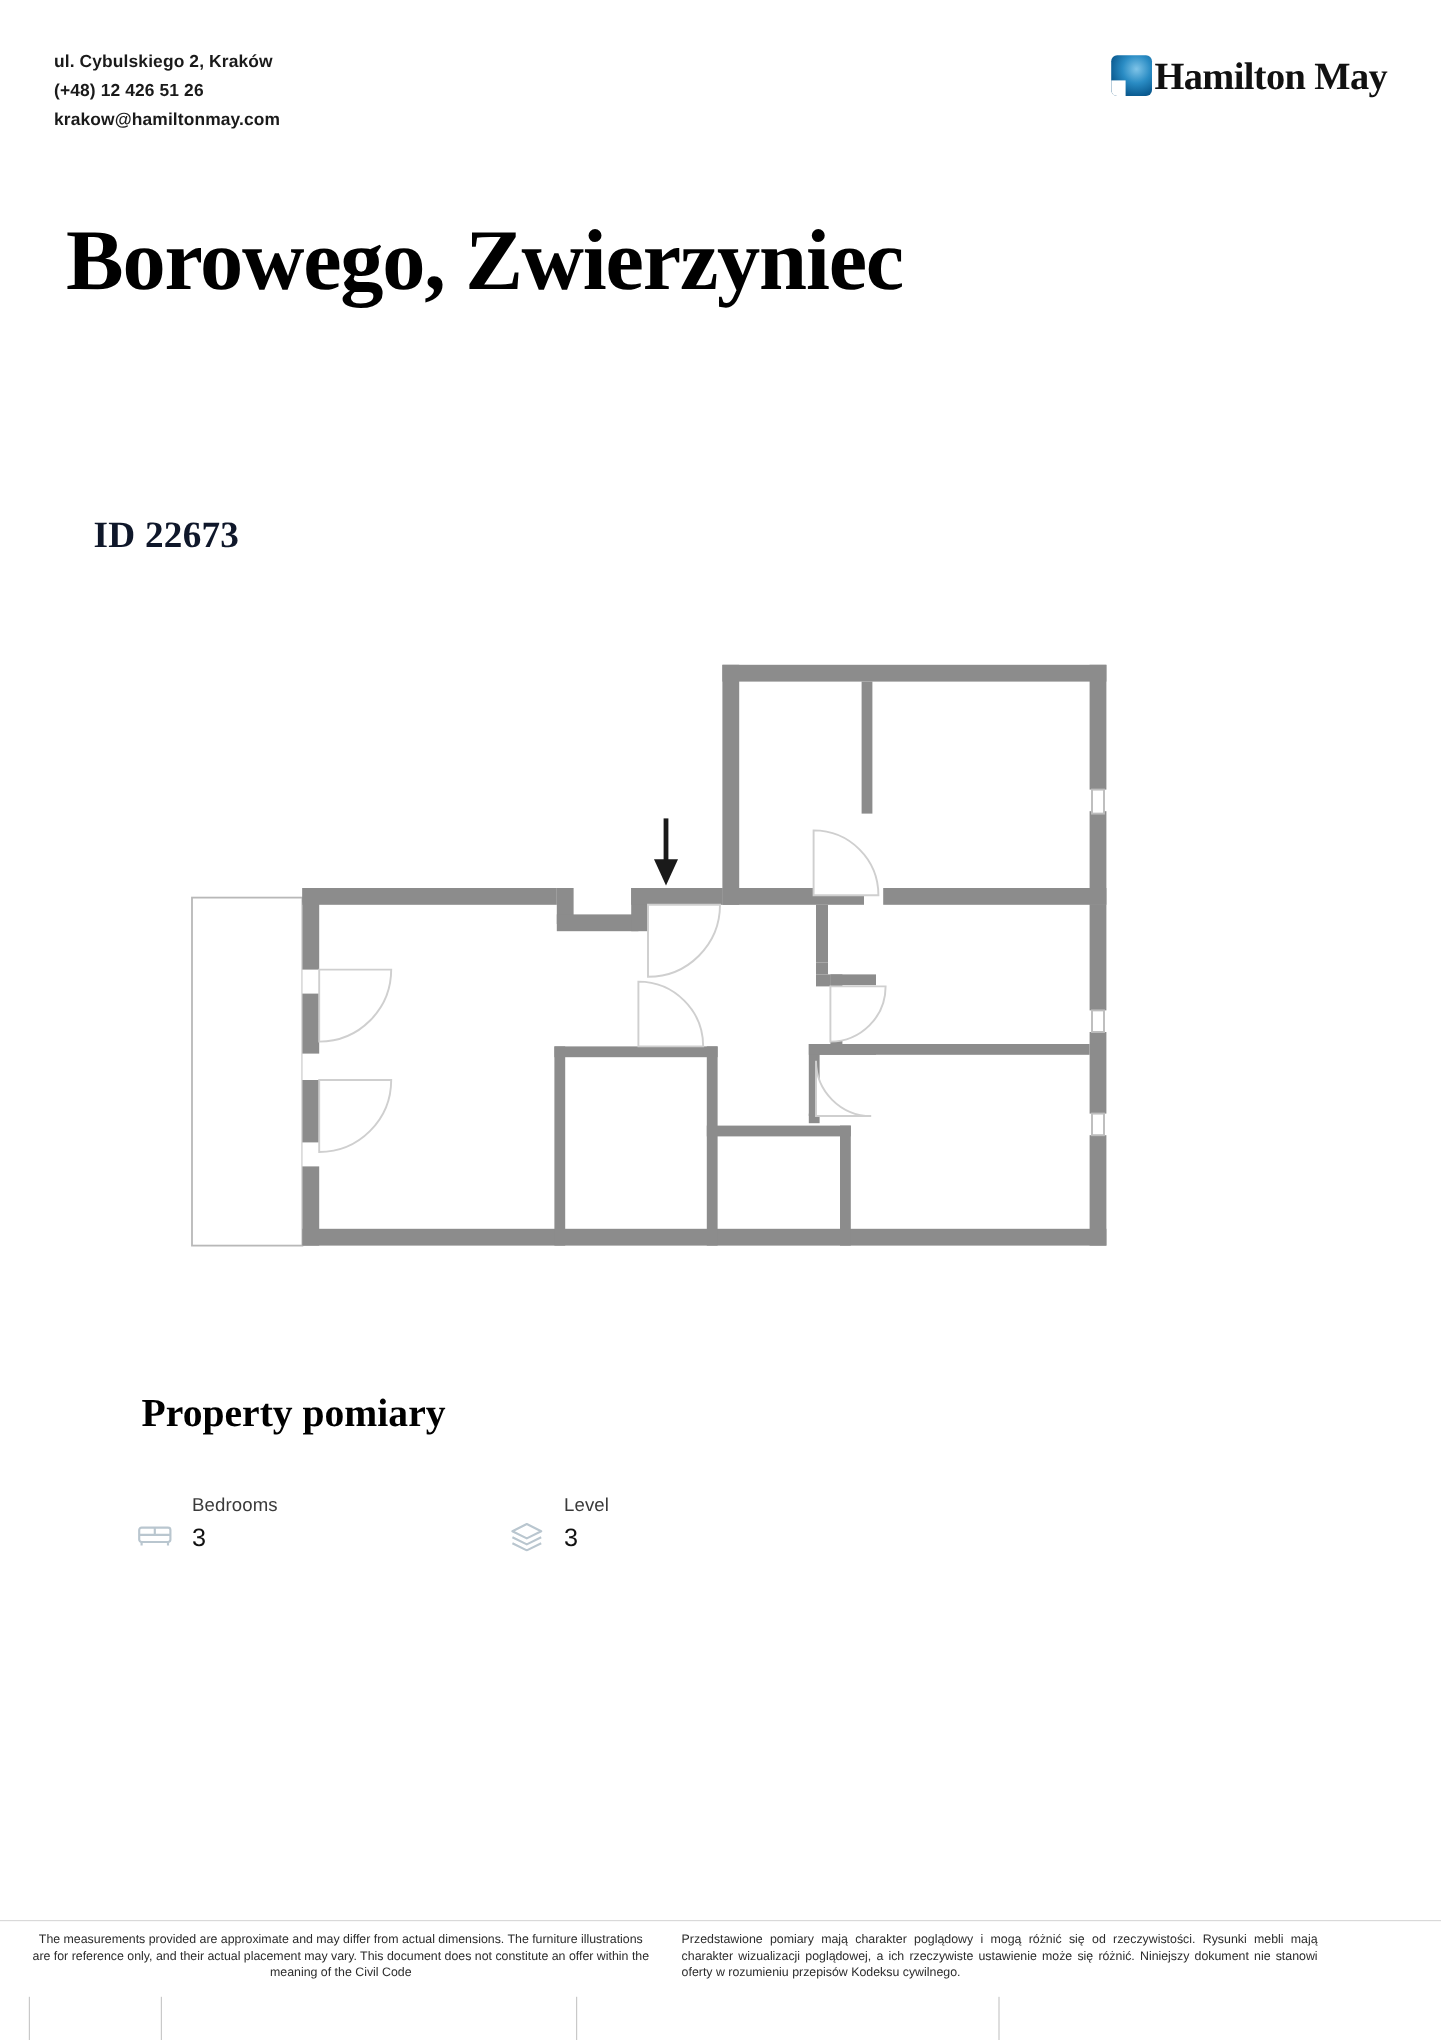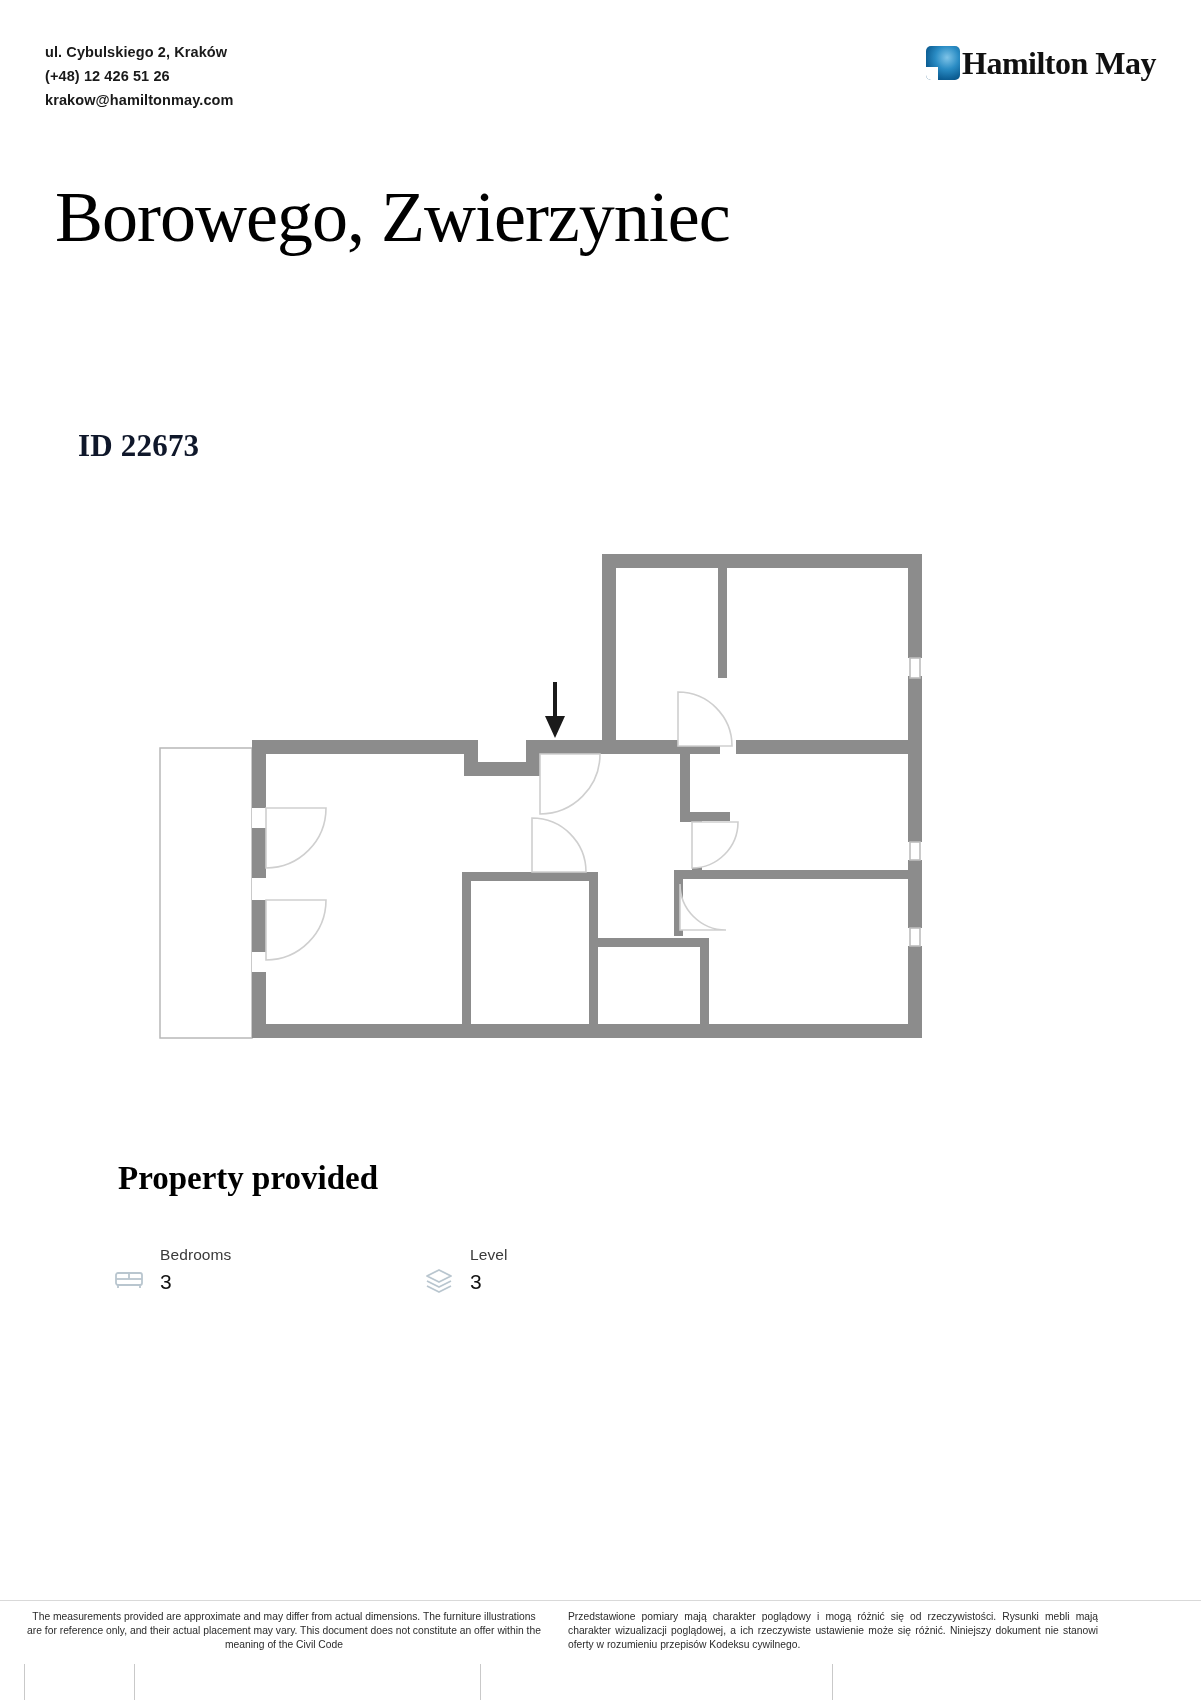--- a/index.html
+++ b/index.html
@@ -71,21 +71,21 @@
     letter-spacing: -0.5px;
     color: #111111;
   }
 
   
   .title {
     position: absolute;
     top: 176px;
     left: 55px;
     font-family: "Liberation Serif", serif;
-    font-weight: normal;
+    font-weight: bold;
     font-size: 72px;
     line-height: 82px;
     letter-spacing: -1px;
     color: #000000;
   }
 
   .prop-id {
     position: absolute;
     top: 428px;
     left: 78px;
@@ -297,21 +297,21 @@
       <rect x="770" y="388" width="10" height="18" fill="#ffffff" stroke="#bdbdbd"></rect>
     </g>
 
     <g>
       <line x1="415" y1="142" x2="415" y2="186" stroke="#1a1a1a" stroke-width="4"></line>
       <polygon points="415,198 405,176 425,176" fill="#1a1a1a"></polygon>
     </g>
   </svg>
 </div>
 
-<div class="details-title">Property provided</div>
+<div class="details-title">Property pomiary</div>
 
 <div class="details-grid">
   <div class="detail-row">
 
     <div class="detail">
       <div class="ico">
         <svg width="30" height="24" viewBox="0 0 30 24" fill="none" stroke="#b9c6cf" stroke-width="1.8">
           <rect x="2" y="5" width="26" height="12" rx="2"></rect>
           <line x1="2" y1="11" x2="28" y2="11"></line>
           <line x1="15" y1="5" x2="15" y2="11"></line>

